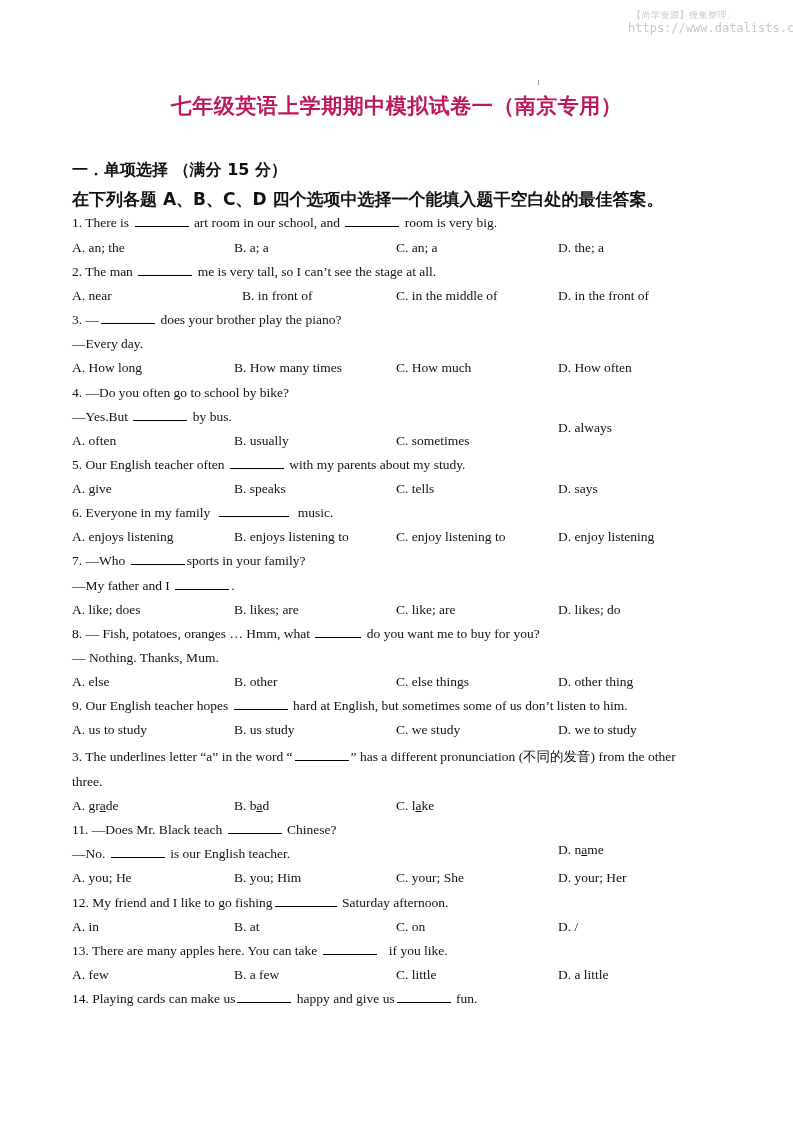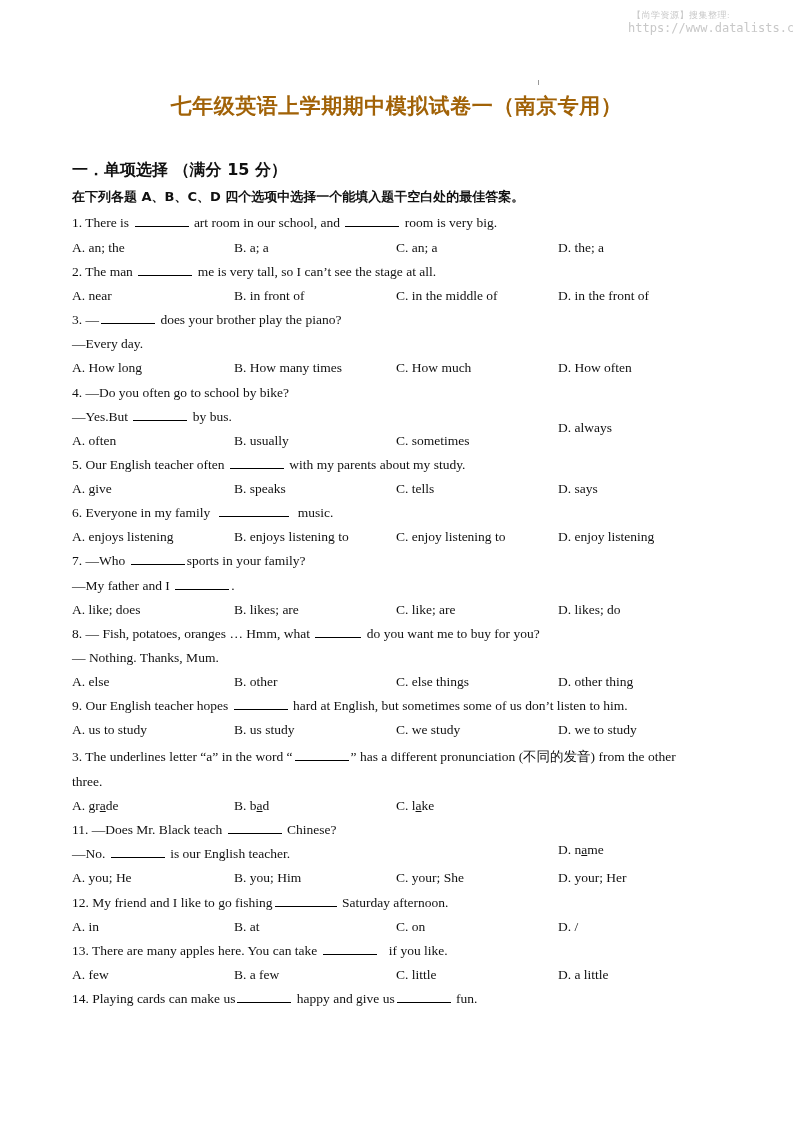--- a/index.html
+++ b/index.html
@@ -5,25 +5,25 @@
   html, body { margin: 0; padding: 0; background: #ffffff; }
   body { width: 793px; height: 1122px; position: relative; overflow: hidden;
          font-family: "Liberation Serif", "DejaVu Serif", serif; color: #111; }
   .watermark { position: absolute; top: 9px; left: 628px; width: 160px;
                color: #c8c8c8; font-size: 9px; line-height: 13px; }
   .watermark .wm-line1 { padding-left: 4px; letter-spacing: 0.5px; }
   .watermark .wm-line2 { font-family: "DejaVu Sans Mono", monospace; font-size: 12px; }
   .tick { position: absolute; left: 538px; top: 80px; width: 1px; height: 5px; background: #999; }
   .title { position: absolute; top: 92px; left: 0; width: 793px; text-align: center;
            font-family: "DejaVu Sans", sans-serif; font-weight: bold; font-size: 21px;
-           letter-spacing: 0.5px; color: #a16207; }
+           letter-spacing: 0.5px; color: #be185d; }
   .section { position: absolute; left: 72px; top: 160px; font-family: "DejaVu Sans", sans-serif;
              font-weight: bold; font-size: 16px; }
   .instr { position: absolute; left: 72px; top: 188px; font-family: "DejaVu Sans", sans-serif;
-           font-weight: bold; font-size: 13px; }
+           font-weight: bold; font-size: 17px; }
   .line { position: absolute; left: 72px; font-size: 13.5px; white-space: nowrap; }
   .blank { display: inline-block; border-bottom: 1px solid #000; height: 11px; vertical-align: baseline; margin: 0 2px; }
   .opt { position: absolute; font-size: 13.5px; white-space: nowrap; }
   .u { text-decoration: underline; }
 </style>
 </head>
 <body>
 
 <div class="watermark">
   <div class="wm-line1">【尚学资源】搜集整理:</div>
@@ -46,21 +46,21 @@
 <div class="opt" style="top:240px;left:234px">B. a; a</div>
 <div class="opt" style="top:240px;left:396px">C. an; a</div>
 <div class="opt" style="top:240px;left:558px">D. the; a</div>
 
 <div class="line" style="top:264px">
   <span>2.</span> <span>The man</span>
   <span class="blank" style="width:54px"></span>
   <span>me is very tall, so I can’t see the stage at all.</span>
 </div>
 <div class="opt" style="top:288px;left:72px">A. near</div>
-<div class="opt" style="top:288px;left:234px">B. in front of</div>
+<div class="opt" style="top:288px;left:242px">B. in front of</div>
 <div class="opt" style="top:288px;left:396px">C. in the middle of</div>
 <div class="opt" style="top:288px;left:558px">D. in the front of</div>
 
 <div class="line" style="top:312px">
   <span>3.</span> <span>—</span><span class="blank" style="width:54px"></span>
   <span>does your brother play the piano?</span>
 </div>
 <div class="line" style="top:336px">—Every day.</div>
 <div class="opt" style="top:360px;left:72px">A. How long</div>
 <div class="opt" style="top:360px;left:234px">B. How many times</div>

